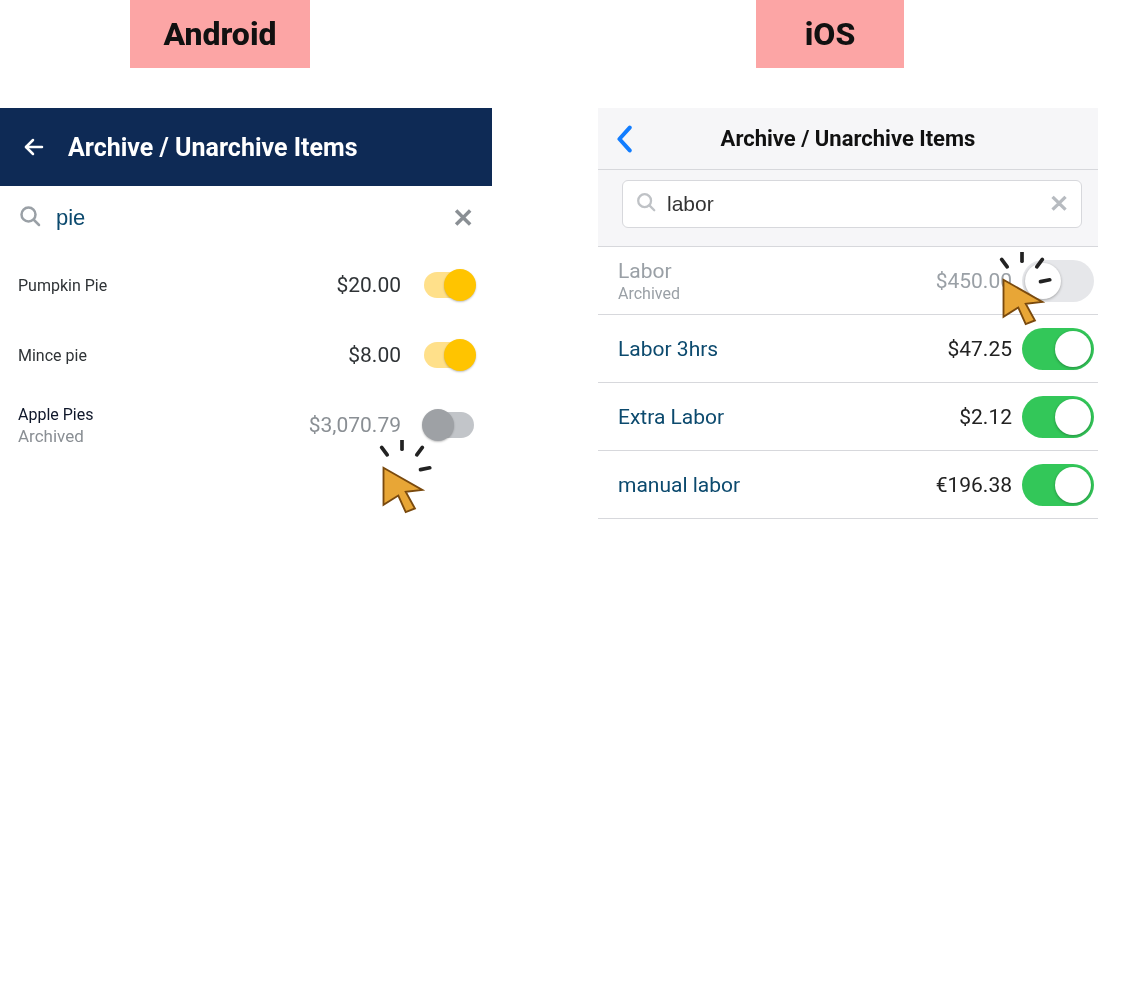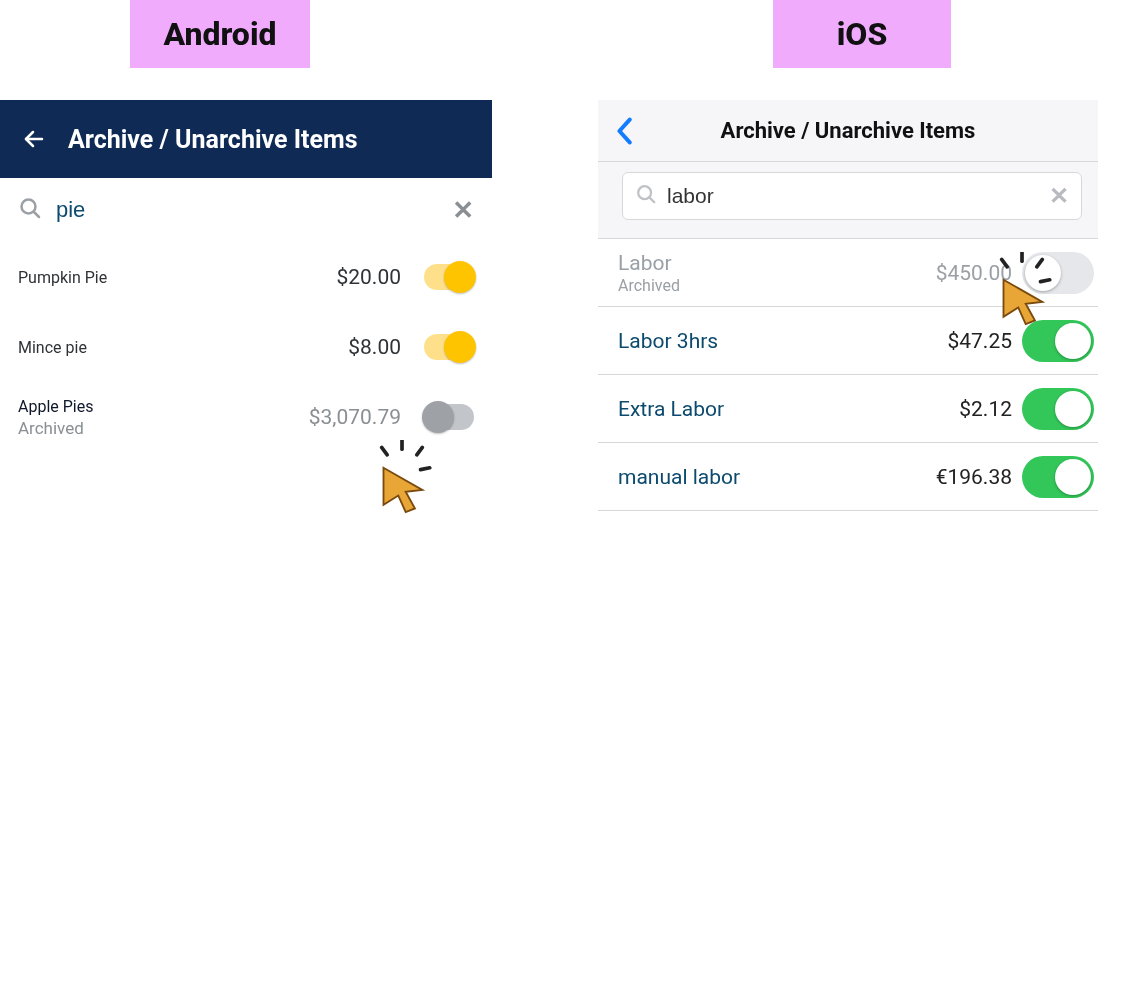--- a/index.html
+++ b/index.html
@@ -11,36 +11,36 @@
     overflow: hidden;
     position: relative;
   }
   .stage {
     width: 1122px;
     height: 1000px;
     position: relative;
   }
   .badge {
     position: absolute;
-    background: #f0abfc;
+    background: #fca5a5;
     color: #111;
     font-weight: 800;
     display: flex;
     align-items: center;
     justify-content: center;
     font-size: 32px;
   }
   .badge-android { left: 130px; top: 0; width: 180px; height: 68px; }
-  .badge-ios     { left: 773px; top: 0; width: 178px; height: 68px; }
+  .badge-ios     { left: 756px; top: 0; width: 148px; height: 68px; }
 
   
   .phone {
     position: absolute;
     width: 492px;
-    top: 100px;
+    top: 108px;
     bottom: 0;
     background: #fff;
     overflow: hidden;
   }
   .phone-android { left: 0; }
   .phone-ios     { left: 598px; width: 500px; }
 
   
   .a-header {
     background: #0e2a55;

